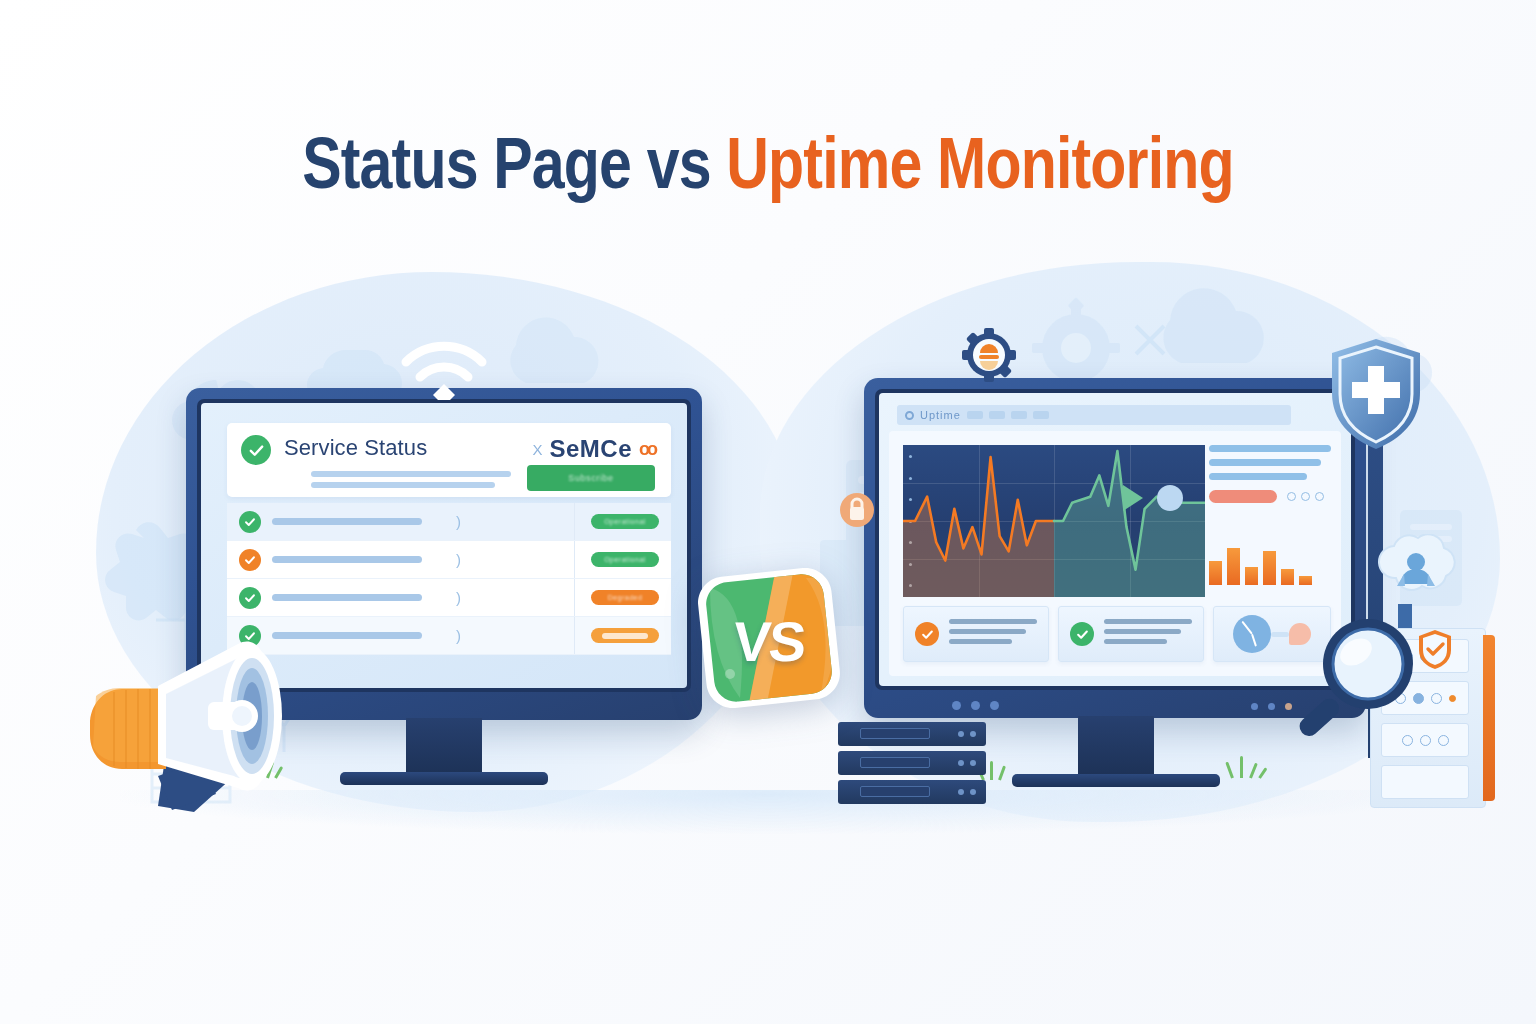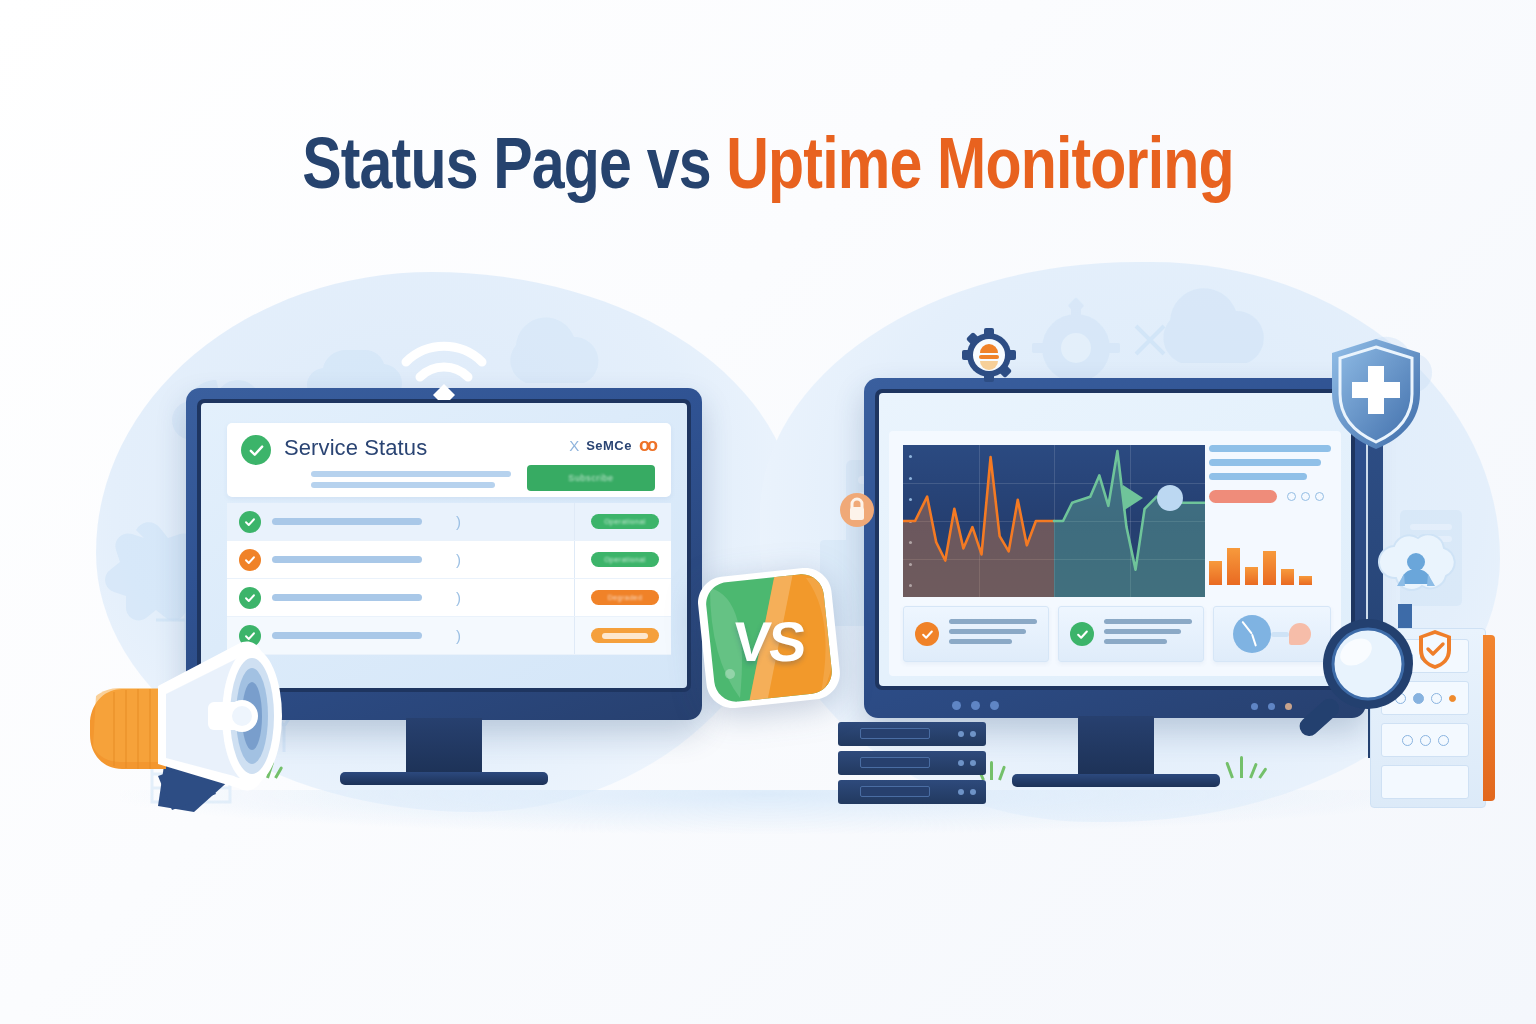--- a/index.html
+++ b/index.html
@@ -84,21 +84,21 @@
   .head-title {
     margin-left:13px; color:#2a4473; font-size:22px; font-weight:400; letter-spacing:.1px;
   }
   .head-lines { position:absolute; left:84px; top:48px; width:200px; }
   .head-lines i { display:block; height:6px; border-radius:3px; background:#b6d2ee; margin-bottom:5px; }
   .head-lines i:nth-child(2){ width:92%; }
   .brand {
     position:absolute; right:16px; top:12px; display:flex; align-items:center; gap:7px;
   }
   .brand .x { color:#8fb4dd; font-size:15px; }
-  .brand .bname { color:#2a4473; font-size:13px; font-weight:600; letter-spacing:.5px; }
+  .brand .bname { color:#2a4473; font-size:24px; font-weight:600; letter-spacing:.5px; }
   .brand .bdot { color:#ee7227; font-size:18px; font-weight:700; letter-spacing:-3px; }
   .head-btn {
     position:absolute; right:16px; top:42px; width:128px; height:26px;
     background:#37ab63; border-radius:4px; display:flex; align-items:center; justify-content:center;
   }
   .head-btn span { color:rgba(255,255,255,.72); font-size:9px; filter:blur(.9px); letter-spacing:.6px; }
 
   .rows { position:absolute; left:26px; top:100px; right:16px; }
   .srow {
     height:38px; display:flex; align-items:center; padding:0 12px; position:relative;
@@ -409,20 +409,28 @@
     </div>
   </div>
   <div class="stand-neck" style="left:406px;top:718px;width:76px;height:56px;"></div>
   <div class="stand-base" style="left:340px;top:772px;width:208px;height:13px;"></div>
 
   <div class="monitor" style="left:864px;top:378px;width:502px;height:340px;">
     <div class="bezel"></div>
     <div class="bezel-inner">
       <div class="screen" style="background:linear-gradient(150deg,#eaf4fd,#dfeefb);">
 
+        <div class="rtopbar">
+          <span class="ring"></span>
+          <span class="txt">Uptime</span>
+          <span class="ph" style="width:16px;"></span>
+          <span class="ph" style="width:16px;"></span>
+          <span class="ph" style="width:16px;"></span>
+          <span class="ph" style="width:16px;"></span>
+        </div>
 
         <div class="rbody">
 
           <div class="chart">
             <div class="grid">
               <i style="left:0;right:0;top:25%;height:1px;"></i>
               <i style="left:0;right:0;top:50%;height:1px;"></i>
               <i style="left:0;right:0;top:75%;height:1px;"></i>
               <i style="top:0;bottom:0;left:25%;width:1px;"></i>
               <i style="top:0;bottom:0;left:50%;width:1px;"></i>

